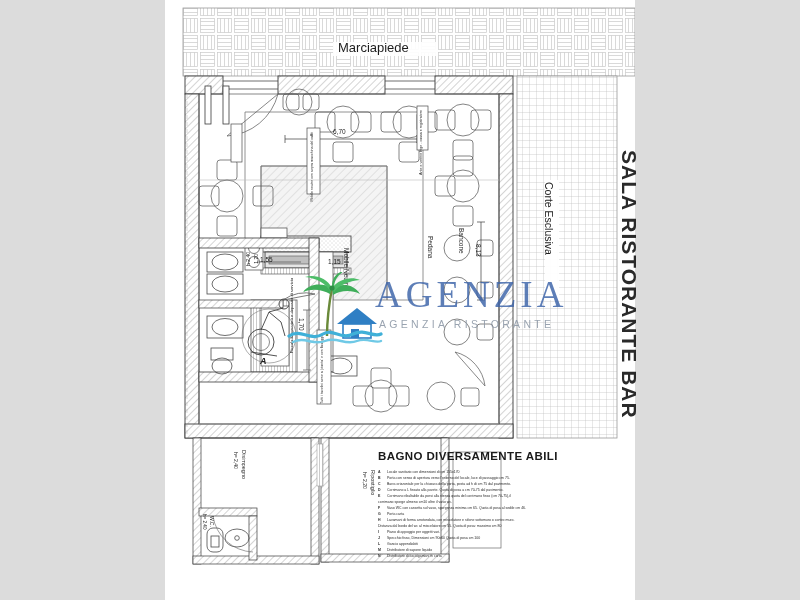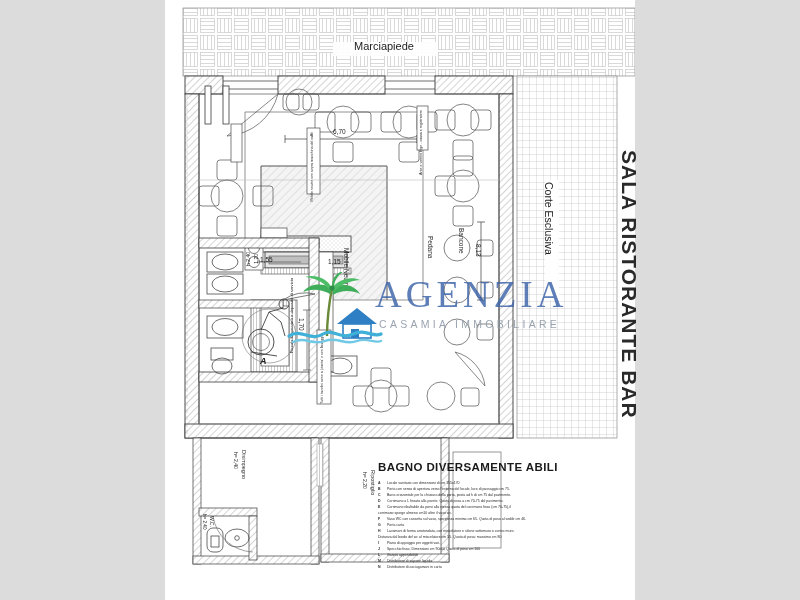--- a/index.html
+++ b/index.html
@@ -34,21 +34,21 @@
     font-size:10.5px;letter-spacing:3.3px;
     color:#8f9aa8;opacity:.9;
   }
 
   
   #legend{
     position:absolute;left:213px;top:450px;width:232px;z-index:30;
   }
   #legend-title{
     font-size:11.5px;font-weight:bold;letter-spacing:.4px;
-    color:#1a1a1a;margin:11px 0 7px 0;
+    color:#1a1a1a;margin:0 0 7px 0;
   }
   .leg-row{
     display:flex;align-items:flex-start;
     font-size:3.5px;line-height:1.72;color:#2b2b2b;
   }
   .leg-key{width:9px;flex:0 0 9px;font-weight:bold;}
   .leg-txt{flex:1;}
   .leg-cont{font-size:3.5px;line-height:1.72;color:#2b2b2b;}
 
   
@@ -322,21 +322,21 @@
       <rect x="252" y="106" width="11" height="44"></rect>
     </g>
 
     <g stroke="#bdbdbd" stroke-width=".6" fill="none">
       <line x1="34" y1="180" x2="334" y2="180"></line>
       <line x1="34" y1="424" x2="334" y2="424"></line>
       <line x1="22" y1="94" x2="22" y2="438" stroke-dasharray="4 3"></line>
     </g>
   </svg>
 
-  <div class="lbl" style="left:173px;top:40px;font-size:11px;margin-left:16px;">Marciapiede</div>
+  <div class="lbl" style="left:173px;top:40px;font-size:13px;">Marciapiede</div>
 
   <div class="lbl vert" style="left:378px;top:182px;font-size:10.5px;">Corte Esclusiva</div>
 
   <div class="lbl vert" style="left:262px;top:236px;font-size:6.5px;">Pedana</div>
 
   <div class="lbl vert" style="left:293px;top:228px;font-size:6.5px;">Bancone</div>
 
   <div class="lbl vert" style="left:178px;top:248px;font-size:6.5px;">Mobile Neutro</div>
 
   <div class="lbl vert180" style="left:124px;top:278px;font-size:4.2px;">Piccolo Magazzino e deposito di servizio</div>
@@ -388,21 +388,21 @@
         <rect x="56" y="52" width="28" height="14" fill="#ffffff" stroke="#2f7fc4" stroke-width="1.6"></rect>
         <rect x="64" y="57" width="8" height="9" fill="#2f7fc4"></rect>
       </g>
 
       <g>
         <path d="M2 64 C14 56 24 70 36 62 C46 56 54 68 66 62 C78 56 86 66 94 62" stroke="#3fb0d8" stroke-width="3.2" fill="none" stroke-linecap="round"></path>
         <path d="M6 70 C18 64 26 74 38 69 C50 64 58 74 70 69 C80 65 88 72 94 69" stroke="#6fc9e6" stroke-width="2.4" fill="none" stroke-linecap="round"></path>
       </g>
     </svg>
     <div id="wm-text">AGENZIA</div>
-    <div id="wm-sub">CASAMIA IMMOBILIARE</div>
+    <div id="wm-sub">AGENZIA RISTORANTE</div>
   </div>
 
   <div id="legend">
     <div id="legend-title">BAGNO DIVERSAMENTE ABILI</div>
 
     <div class="leg-row">
       <span class="leg-key">A</span>
       <span class="leg-txt">Locale sanitario con dimensioni di cm 155x170</span>
     </div>
     <div class="leg-row">

